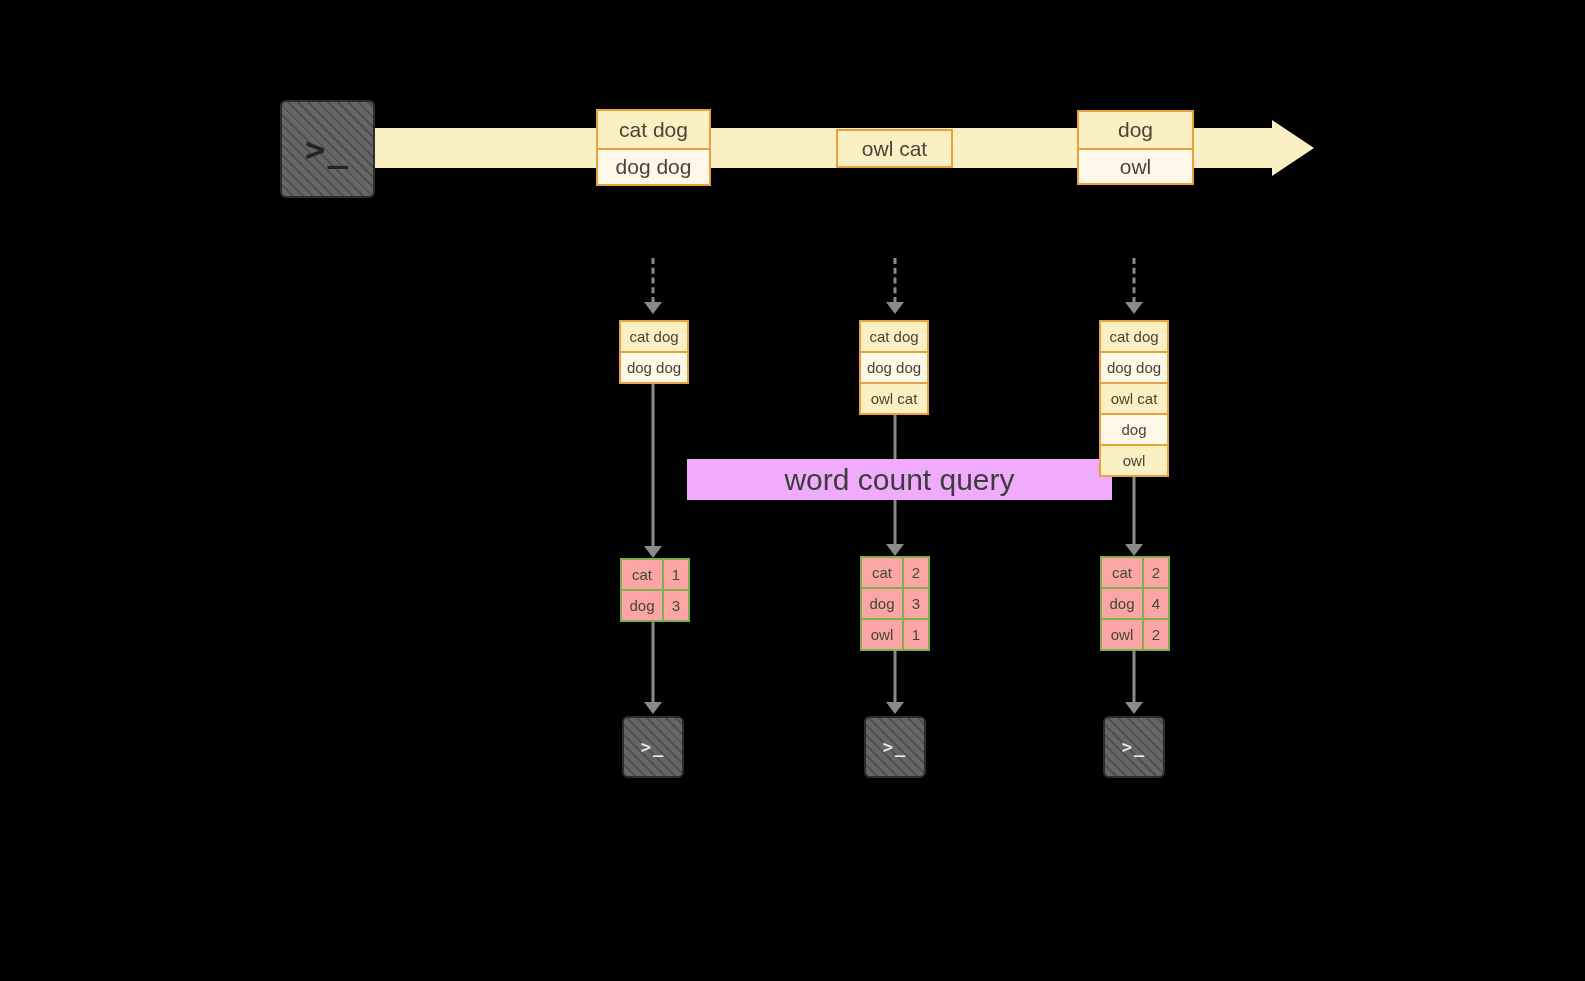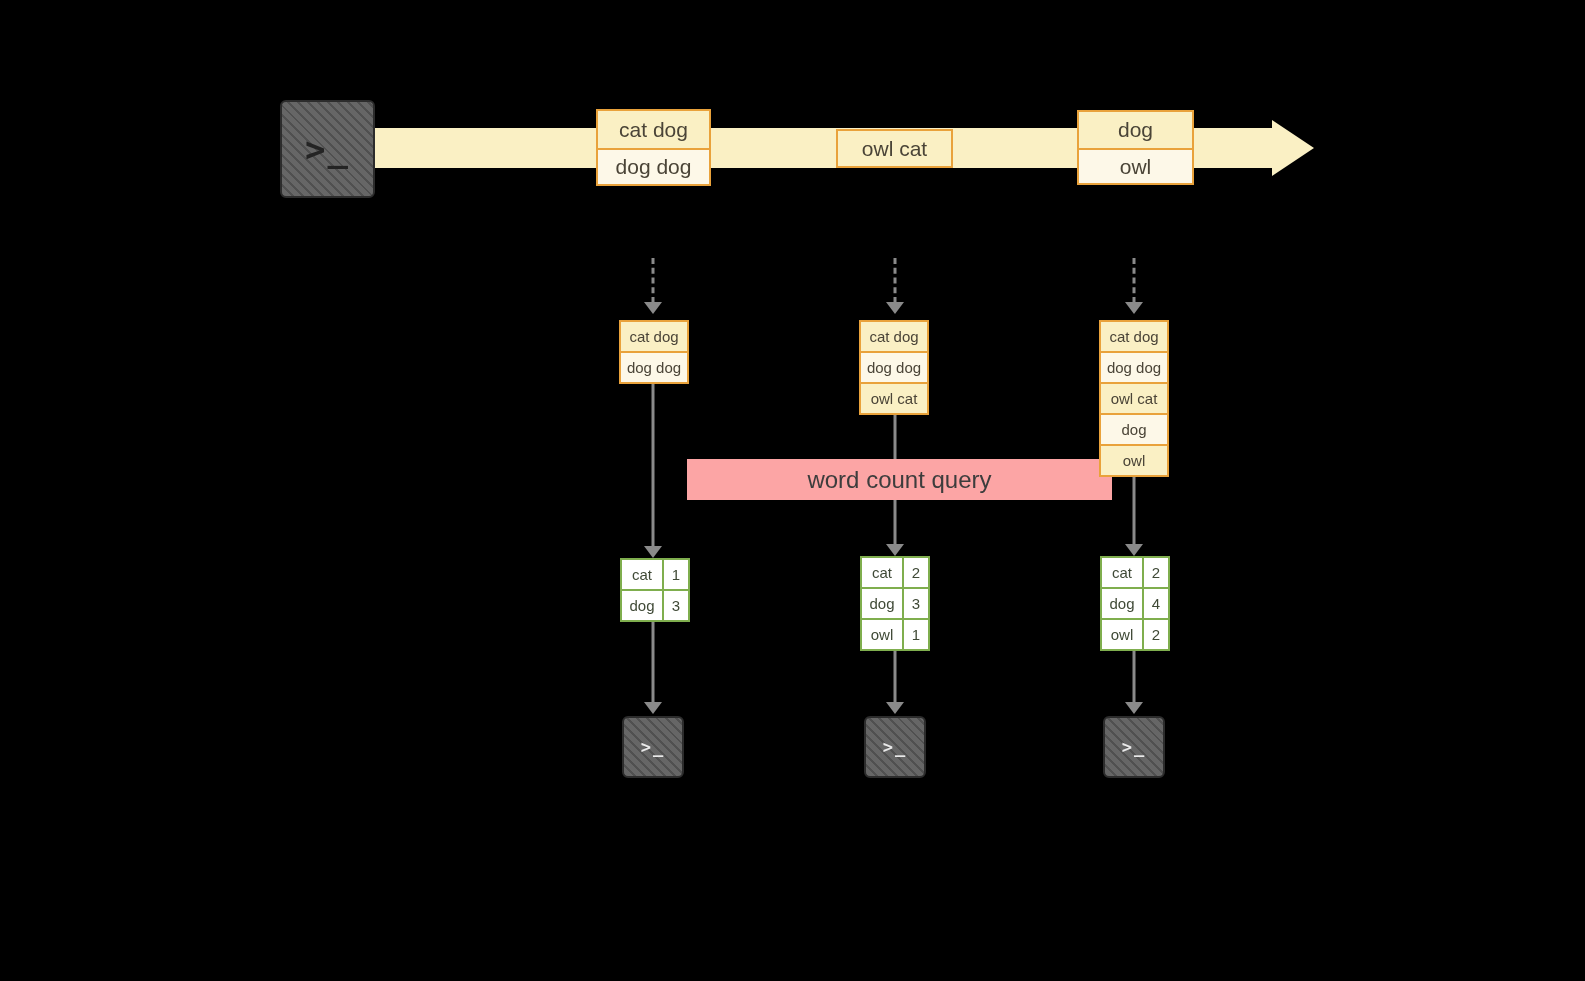--- a/index.html
+++ b/index.html
@@ -70,21 +70,21 @@
     box-sizing: border-box;
     z-index: 6;
   }
   .gtable .grow {
     display: flex;
     height: 29px;
     border-top: 2px solid #7fae4e;
   }
   .gtable .grow:first-child { border-top: none; }
   .gtable .cell {
-    background: #ffffff;
+    background: #fca5a5;
     display: flex;
     align-items: center;
     justify-content: center;
     font-size: 15px;
     color: #3f4936;
   }
   .gtable .cell.word { width: 40px; border-right: 2px solid #7fae4e; }
   .gtable .cell.count { flex: 1; }
 
   
@@ -132,25 +132,25 @@
     border-left: 9px solid transparent;
     border-right: 9px solid transparent;
     border-top: 12px solid #8a8a8a;
   }
 
   
   .banner {
     position: absolute;
     left: 687px; top: 459px;
     width: 425px; height: 41px;
-    background: #fca5a5;
-    display: flex;
-    align-items: center;
-    justify-content: center;
-    font-size: 24px;
+    background: #f0abfc;
+    display: flex;
+    align-items: center;
+    justify-content: center;
+    font-size: 30px;
     color: #3d3d3d;
     z-index: 5;
   }
 </style>
 </head>
 <body>
 
 <div class="canvas">
 
   <div class="band" style="left:370px;top:128px;width:902px;height:40px"></div>

